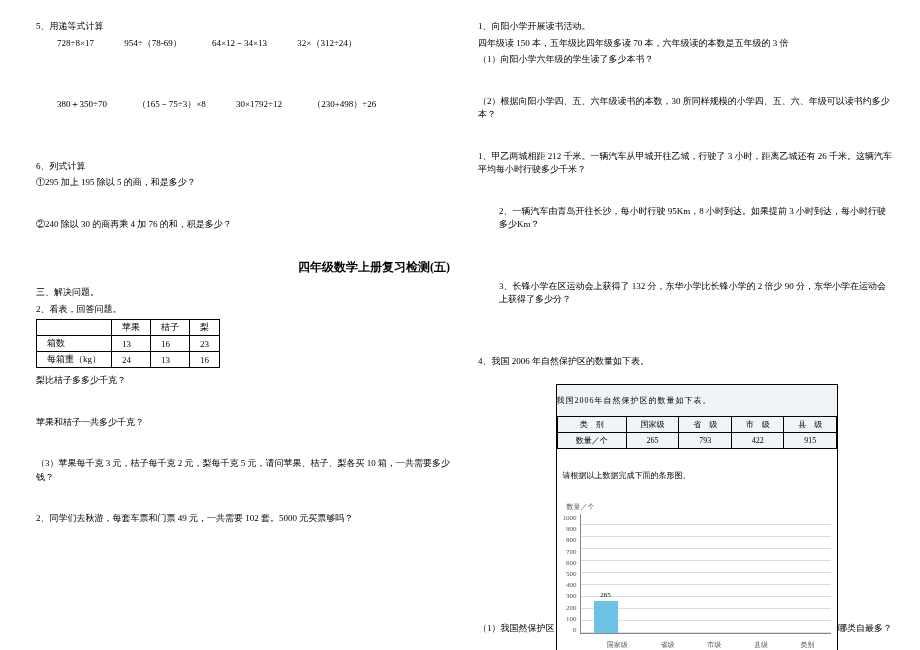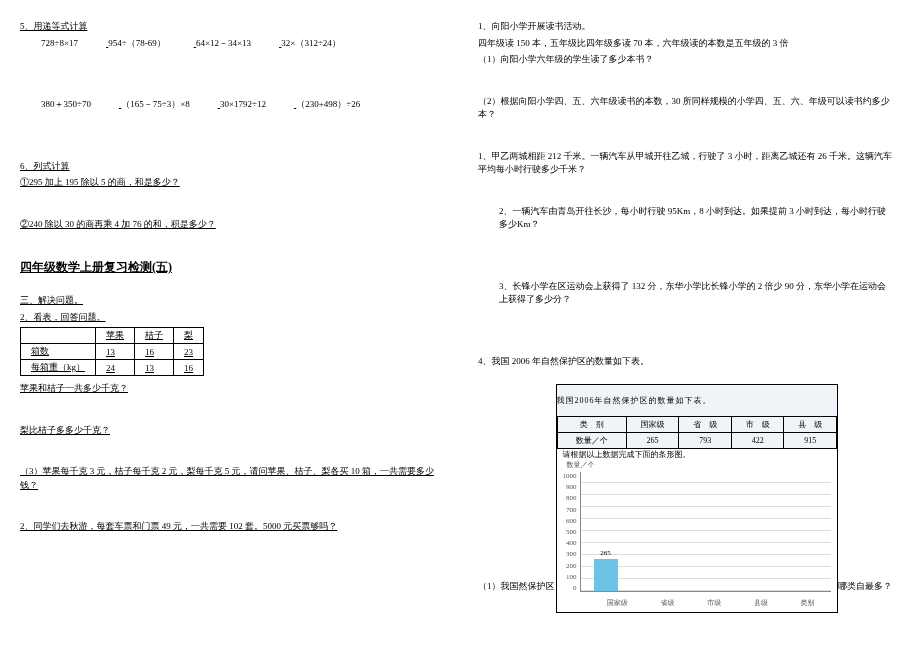--- a/index.html
+++ b/index.html
@@ -11,31 +11,31 @@
     font-size: 9px;
     color: #000;
     position: relative;
   }
   .col {
     position: absolute;
     top: 12px;
     width: 430px;
     padding: 8px;
   }
-  .left { left: 12px; text-decoration: underline; }
+  .left { left: 28px; }
   .right { left: 470px; }
   .line { margin-bottom: 3px; line-height: 1.5; }
   .gap-s { margin-bottom: 10px; }
   .gap-m { margin-bottom: 28px; }
   .gap-l { margin-bottom: 48px; margin-left: 21px; }
   .title {
     font-weight: bold;
     font-size: 12px;
-    text-align: left;
-    margin: 8px 0 18px 0;
+    text-align: right;
+    margin: 8px 0 10px 0;
   }
   .expr-row span { display: inline-block; margin-right: 28px; white-space: nowrap; }
   table.tbl { border-collapse: collapse; margin: 3px 0 6px 0; }
   table.tbl td, table.tbl th {
     border: 1px solid #000;
     padding: 1px 10px;
     font-weight: normal;
     text-align: left;
     font-size: 9px;
   }
@@ -43,21 +43,21 @@
   .chart {
     width: 355px;
     border: 1px solid #000;
     font-size: 8px;
     margin: 6px 0 0 1px;
     background: #fff;
   }
   .chart-title { text-align: left; padding: 10px 0; letter-spacing: 1px; background:#f0f4f8;}
   .chart-table { width: 100%; border-collapse: collapse; }
   .chart-table td { border: 1px solid #000; text-align: center; padding: 2px 0; background:#f0f4f8; }
-  .chart-note { padding: 0 6px; }
+  .chart-note { padding: 21px 6px; }
   .plot-wrap { display: flex; align-items: flex-end; padding: 0 6px 4px 6px; }
   .yaxis { display: flex; flex-direction: column; justify-content: space-between; height: 120px; font-size: 7px; text-align: right; margin-right: 3px; color:#555;}
   .plot {
     position: relative;
     height: 120px;
     flex: 1;
     border-left: 1px solid #888;
     border-bottom: 1px solid #888;
     display: flex;
     align-items: flex-end;
@@ -126,22 +126,22 @@
       <td>23</td>
     </tr>
     <tr>
       <td>每箱重（kg）</td>
       <td>24</td>
       <td>13</td>
       <td>16</td>
     </tr>
   </tbody>
     </table>
+  <div class="line gap-m">梨比桔子多多少千克？</div>
   <div class="line gap-m">苹果和桔子一共多少千克？</div>
-  <div class="line gap-m">梨比桔子多多少千克？</div>
   <div class="line gap-m">（3）苹果每千克 3 元，桔子每千克 2 元，梨每千克 5 元，请问苹果、桔子、梨各买 10 箱，一共需要多少钱？</div>
   <div class="line">2、同学们去秋游，每套车票和门票 49 元，一共需要 102 套。5000 元买票够吗？</div>
 </div>
 
 <div class="col right">
   <div class="line">1、向阳小学开展读书活动。</div>
   <div class="line">四年级读 150 本，五年级比四年级多读 70 本，六年级读的本数是五年级的 3 倍</div>
   <div class="line gap-m">（1）向阳小学六年级的学生读了多少本书？</div>
   <div class="line gap-m">（2）根据向阳小学四、五、六年级读书的本数，30 所同样规模的小学四、五、六、年级可以读书约多少本？</div>
   <div class="line gap-m">1、甲乙两城相距 212 千米。一辆汽车从甲城开往乙城，行驶了 3 小时，距离乙城还有 26 千米。这辆汽车平均每小时行驶多少千米？</div>

